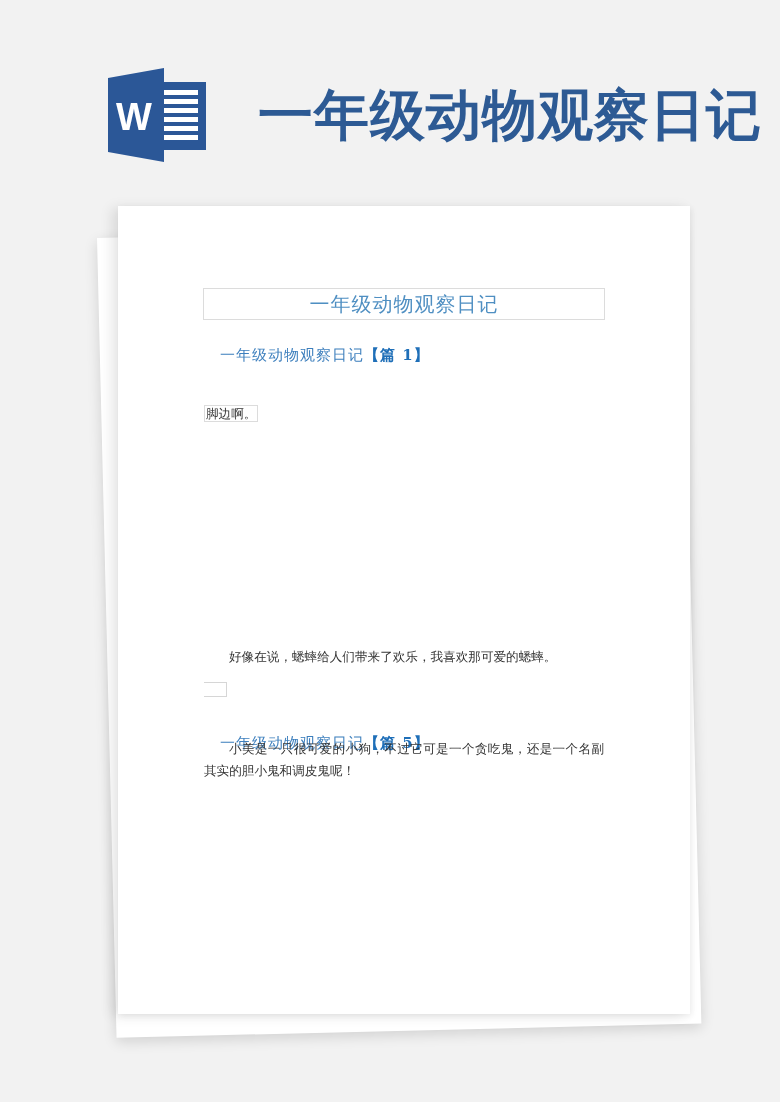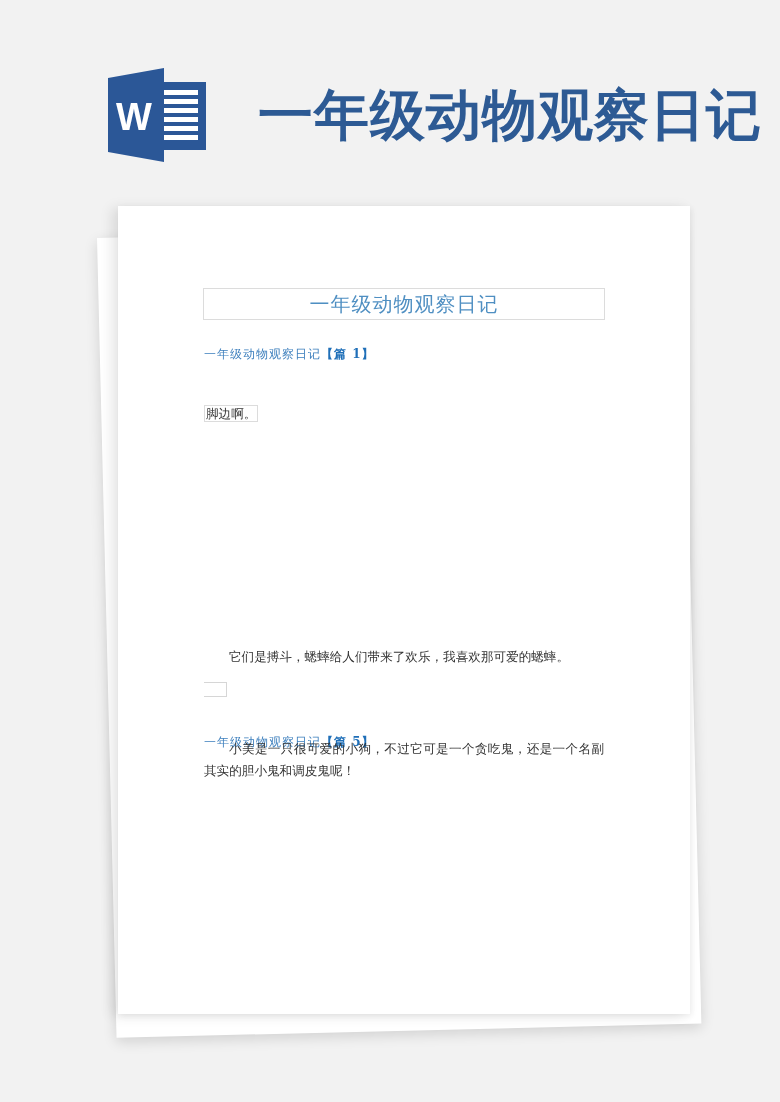--- a/index.html
+++ b/index.html
@@ -30,22 +30,22 @@
   }
   .doc-title-box {
     position: absolute; left: 85px; top: 82px; width: 400px; height: 30px;
     border: 1px solid #dcdcdc;
   }
   .doc-title {
     position: absolute; left: 0; width: 100%; top: 0; text-align: center;
     font-size: 20px; color: #4f8fc2; line-height: 30px; letter-spacing: 1px;
   }
   .section-heading {
-    position: absolute; left: 86px;
-    font-size: 12px; color: #3d7fbd; letter-spacing: 1px; white-space: nowrap;
+    position: absolute; left: 102px;
+    font-size: 15px; color: #3d7fbd; letter-spacing: 1px; white-space: nowrap;
   }
   .section-heading .bracket { color: #1f6fb8; font-weight: bold; }
   .para {
     position: absolute; left: 86px; width: 400px;
     font-size: 12.6px; line-height: 22px; color: #333;
     text-indent: 25px; text-align: justify;
   }
   .cursor-box {
     position: absolute; left: 86px; width: 22px; height: 13px;
     border: 1px solid #d6d6d6; border-left: none; border-bottom: 1px solid #d6d6d6;
@@ -77,21 +77,21 @@
     <div class="doc-title">一年级动物观察日记</div>
   </div>
 
   <div class="section-heading" style="top:140px;">
     <span>一年级动物观察日记</span><span class="bracket">【篇 1】</span>
   </div>
 
   <div class="para" style="top:197px; text-indent:0;">
     <span class="hl">脚边啊。</span>
   </div>
-  <div class="para" style="top:440px;">它们是搏斗，蟋蟀给人们带来了欢乐，我喜欢那可爱的蟋蟀。</div>
+  <div class="para" style="top:440px;">好像在说，蟋蟀给人们带来了欢乐，我喜欢那可爱的蟋蟀。</div>
 
   <div class="cursor-box" style="top:476px;"></div>
 
   <div class="section-heading" style="top:528px;">
     <span>一年级动物观察日记</span><span class="bracket">【篇 5】</span>
   </div>
 
   <div class="para" style="top:532px;">小美是一只很可爱的小狗，不过它可是一个贪吃鬼，还是一个名副其实的胆小鬼和调皮鬼呢！</div>
 </div>
 

